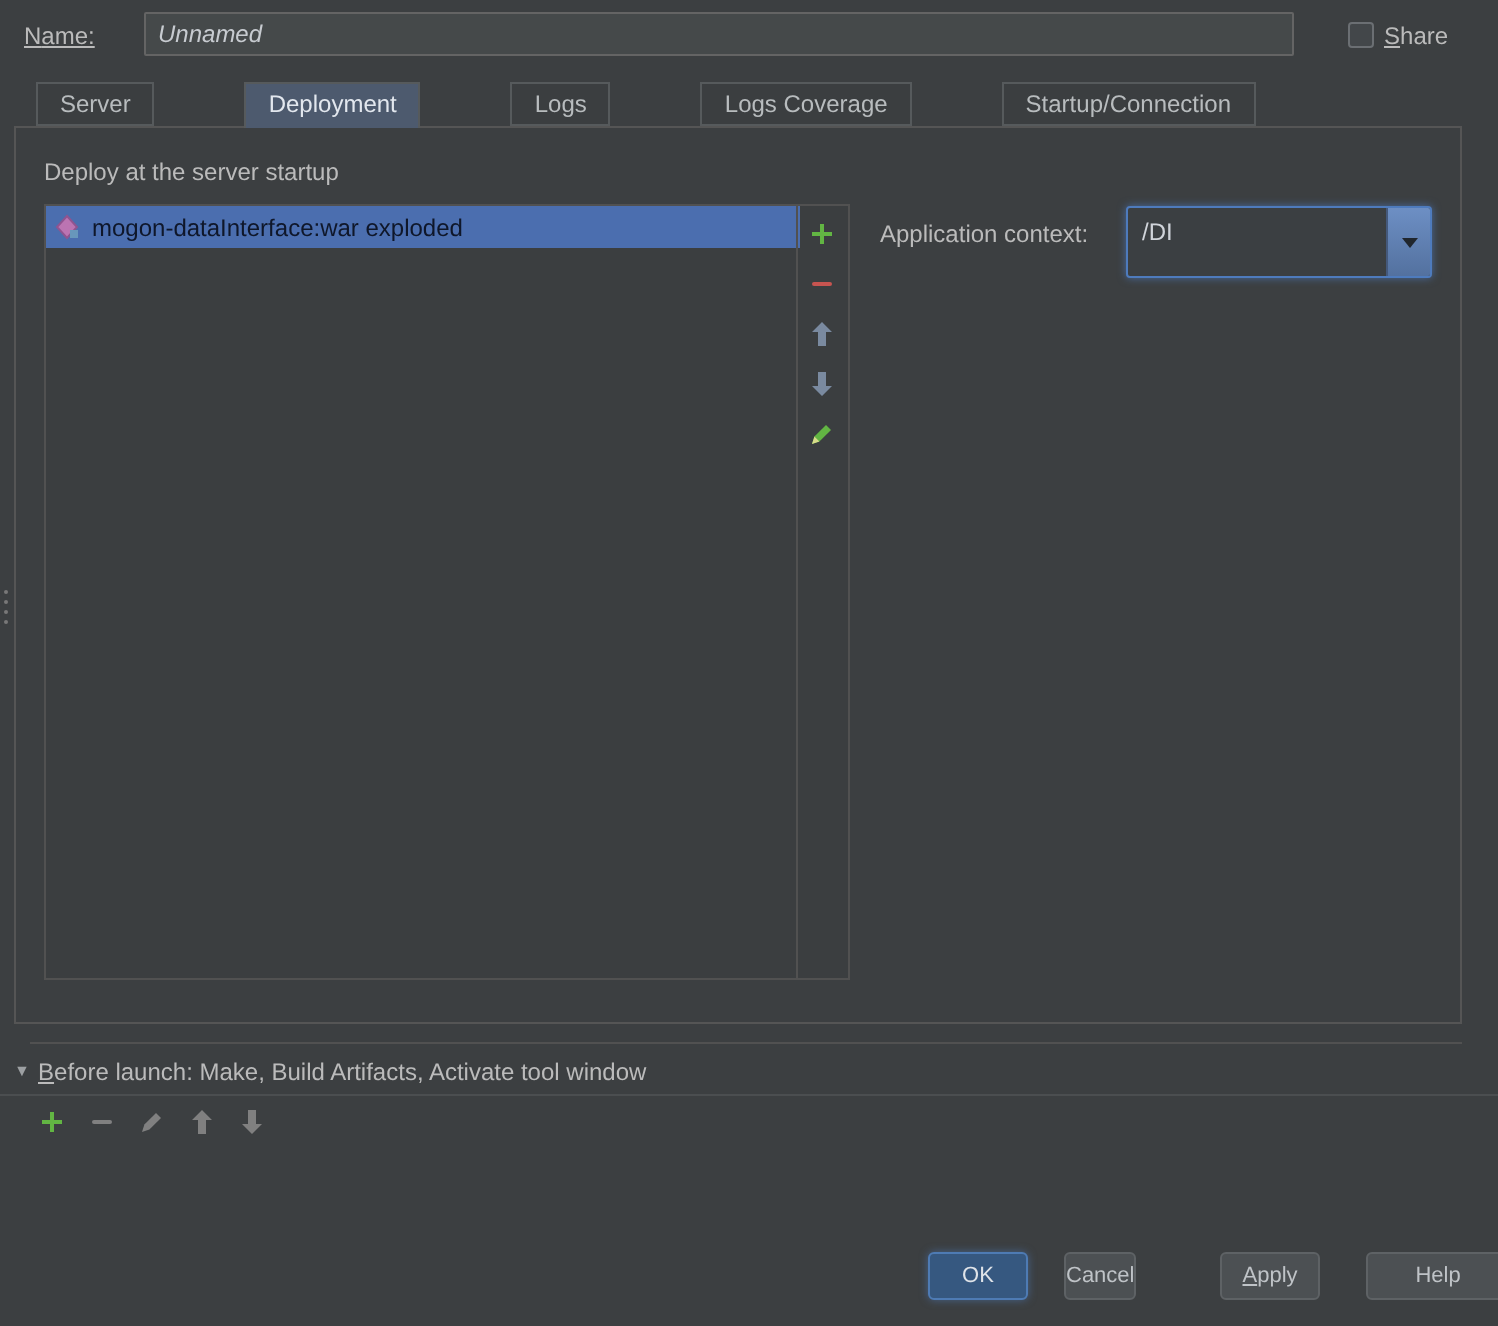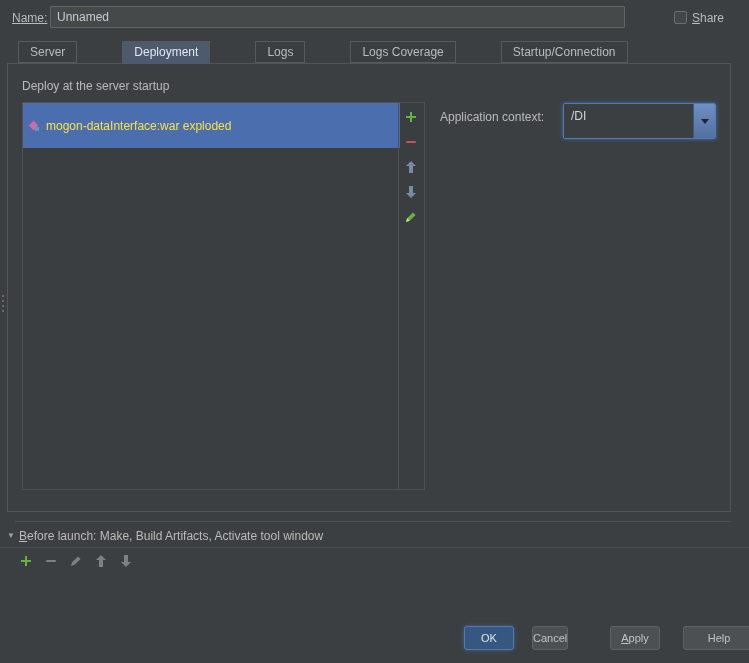--- a/index.html
+++ b/index.html
@@ -7,24 +7,24 @@
     position:relative;width:749px;height:663px;background:#3c3f41;
     font-family:"Liberation Sans","DejaVu Sans",sans-serif;font-size:12px;color:#bbbbbb;
     overflow:hidden;
   }
   .mn{text-decoration:underline;}
   .abs{position:absolute;}
 
   
   .name-label{left:12px;top:11px;text-decoration:underline;}
   .name-input{
-    left:50px;top:6px;width:575px;height:22px;box-sizing:border-box;
+    left:72px;top:6px;width:575px;height:22px;box-sizing:border-box;
     background:#45494a;border:1px solid #646464;color:#c7cbd0;
     font-family:"Liberation Sans","DejaVu Sans",sans-serif;font-size:12px;
-    padding:0 6px;outline:none;border-radius:1px;
+    padding:0 6px;outline:none;border-radius:1px;font-style:italic;
   }
   .share-box{left:674px;top:11px;width:13px;height:13px;box-sizing:border-box;
     background:#43474a;border:1px solid #6b6f73;border-radius:2px;}
   .share-label{left:692px;top:11px;}
 
   
   .tabbar{left:18px;top:41px;display:flex;z-index:2;gap:44px;}
   .tab{
     box-sizing:border-box;height:22px;line-height:20px;padding:0 11px;
     background:#3b3e40;border:1px solid #565a5c;margin-right:1px;color:#b8bcbe;cursor:default;
@@ -32,22 +32,22 @@
   .tab.active{height:23px;background:#4d5a6e;border-bottom:none;color:#e2e7ee;}
 
   
   .panel{left:7px;top:63px;width:724px;height:449px;box-sizing:border-box;border:1px solid #555555;}
   .section-label{left:22px;top:79px;}
 
   .listbox{left:22px;top:102px;width:403px;height:388px;box-sizing:border-box;
     border:1px solid #515151;background:#3b3e40;}
   .list-area{position:absolute;left:0;top:0;width:377px;height:100%;overflow:hidden;}
   .artifact-row{
-    display:flex;align-items:center;gap:6px;height:21px;padding:12px 4px;
-    background:#4b6eaf;color:#fde047;white-space:nowrap;
+    display:flex;align-items:center;gap:6px;height:21px;padding:0 4px;
+    background:#4b6eaf;color:#0f172a;white-space:nowrap;
   }
   .side-toolbar{position:absolute;right:0;top:0;width:25px;height:100%;
     border-left:1px solid #515151;}
   .tool-btn{position:absolute;left:4px;width:16px;height:16px;cursor:default;}
   .tb1{top:6px;} .tb2{top:31px;} .tb3{top:56px;} .tb4{top:81px;} .tb5{top:106px;}
 
   .appctx-label{left:440px;top:110px;}
   .combo{
     left:563px;top:103px;width:153px;height:36px;box-sizing:border-box;display:flex;
     border:1px solid #4e7bbd;border-radius:2px;box-shadow:0 0 4px rgba(78,123,189,.75);

